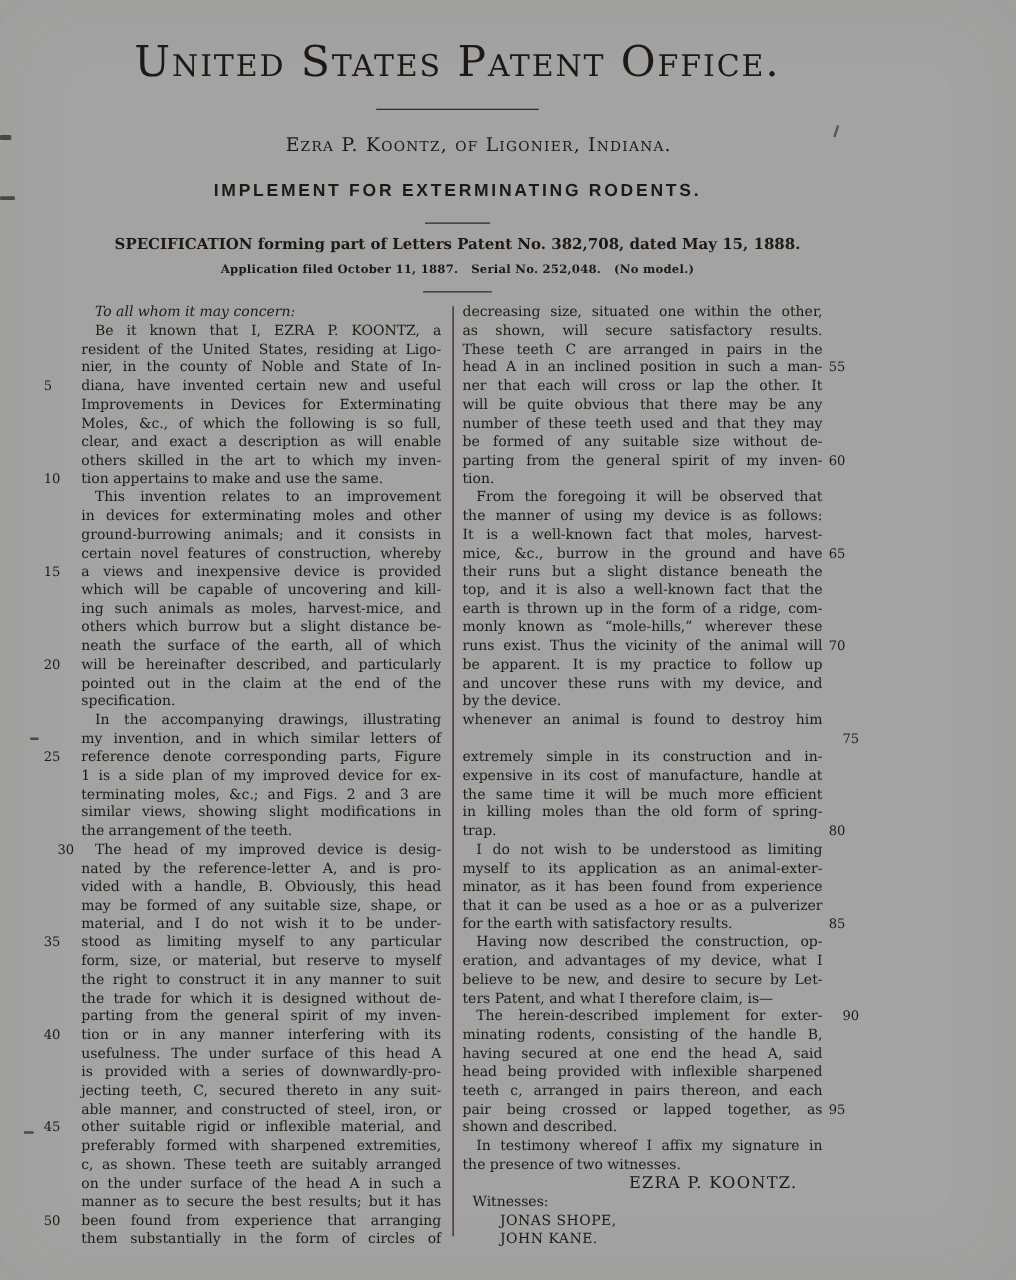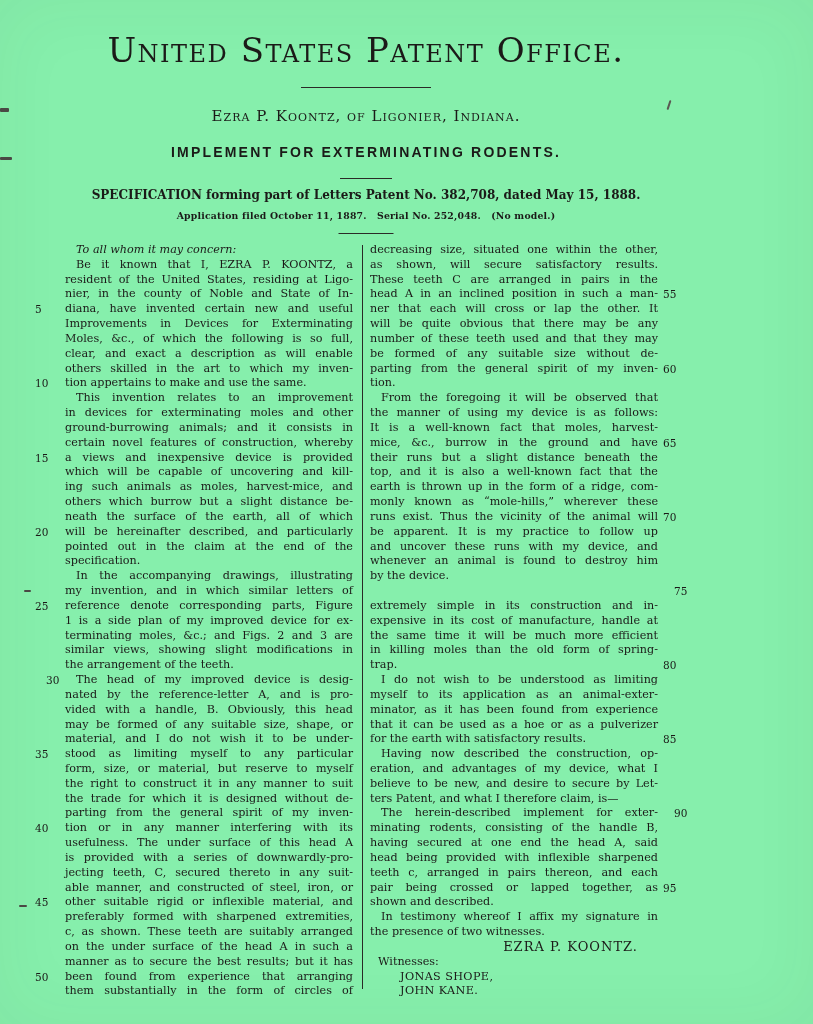--- a/index.html
+++ b/index.html
@@ -1,30 +1,30 @@
 <!DOCTYPE html>
 <html><head>
 <meta charset="utf-8">
 <style>
   html,body { margin:0; padding:0; background:#e9e8e4; }
   .page {
     position:relative; width:813px; height:1024px; margin:0 auto;
-    background:#86efac;
+    background:#a3a3a3;
     box-shadow: inset 0 0 70px rgba(60,55,40,0.05);
     font-family:"DejaVu Serif", serif;
     color:#1b1a18;
     overflow:hidden;
   }
   
   .hdr { position:absolute; left:0; width:732px; text-align:center; }
   .office-title {
     top:30px; font-size:34px; letter-spacing:1.5px;
     font-variant:small-caps; white-space:nowrap;
   }
-  .patentee { top:107px; font-size:15px; letter-spacing:1px; font-variant:small-caps; white-space:nowrap; }
+  .patentee { top:107px; font-size:15px; letter-spacing:1px; font-variant:small-caps; white-space:nowrap;padding-left:17px; }
   .invention {
     top:144px; font-family:"Liberation Sans", sans-serif; font-weight:bold;
     font-size:14px; letter-spacing:2.2px; white-space:nowrap;
   }
   .specline { top:188px; font-size:12px; font-weight:bold; white-space:nowrap; }
   .appline  { top:210px; font-size:9.3px; font-weight:bold; white-space:pre; letter-spacing:0.2px; }
   .rule { position:absolute; left:366px; transform:translateX(-50%); border-top:1.4px solid #2b2a27; }
   .rule1 { top:87px;  width:130px; }
   .rule2 { top:178px; width:52px;  }
   .rule3 { top:233px; width:55px;  }
@@ -139,22 +139,22 @@
         <div class="line"><span>the manner of using my device is as follows:</span></div>
         <div class="line"><span>It is a well-known fact that moles, harvest-</span></div>
         <div class="line"><span class="num nr">65</span><span>mice, &amp;c., burrow in the ground and have</span></div>
         <div class="line"><span>their runs but a slight distance beneath the</span></div>
         <div class="line"><span>top, and it is also a well-known fact that the</span></div>
         <div class="line"><span>earth is thrown up in the form of a ridge, com-</span></div>
         <div class="line"><span>monly known as “mole-hills,” wherever these</span></div>
         <div class="line"><span class="num nr">70</span><span>runs exist.  Thus the vicinity of the animal will</span></div>
         <div class="line"><span>be apparent.  It is my practice to follow up</span></div>
         <div class="line"><span>and uncover these runs with my device, and</span></div>
+        <div class="line end"><span>by the device.</span></div>
         <div class="line"><span>whenever an animal is found to destroy him</span></div>
-        <div class="line end"><span>by the device.</span></div>
         <div class="line in"><span class="num nr">75</span></div>
         <div class="line"><span>extremely simple in its construction and in-</span></div>
         <div class="line"><span>expensive in its cost of manufacture, handle at</span></div>
         <div class="line"><span>the same time it will be much more efficient</span></div>
         <div class="line"><span>in killing moles than the old form of spring-</span></div>
         <div class="line end"><span class="num nr">80</span><span>trap.</span></div>
         <div class="line in"><span>I do not wish to be understood as limiting</span></div>
         <div class="line"><span>myself to its application as an animal-exter-</span></div>
         <div class="line"><span>minator, as it has been found from experience</span></div>
         <div class="line"><span>that it can be used as a hoe or as a pulverizer</span></div>

